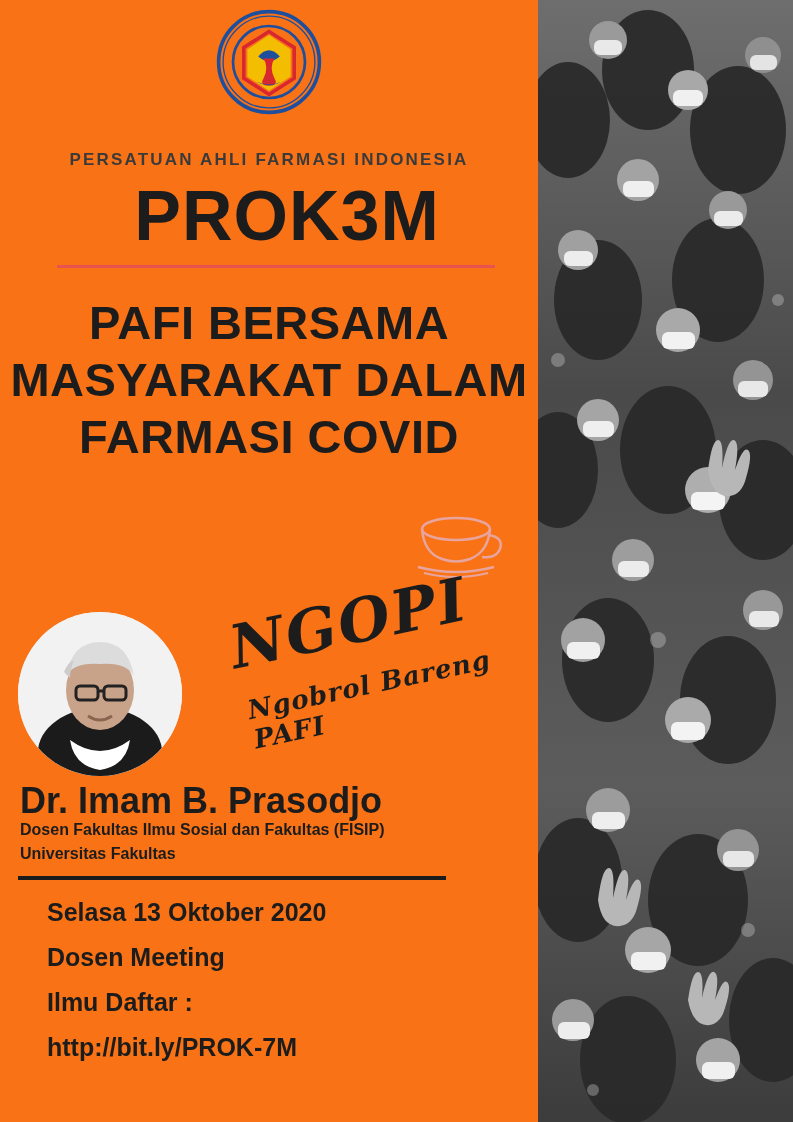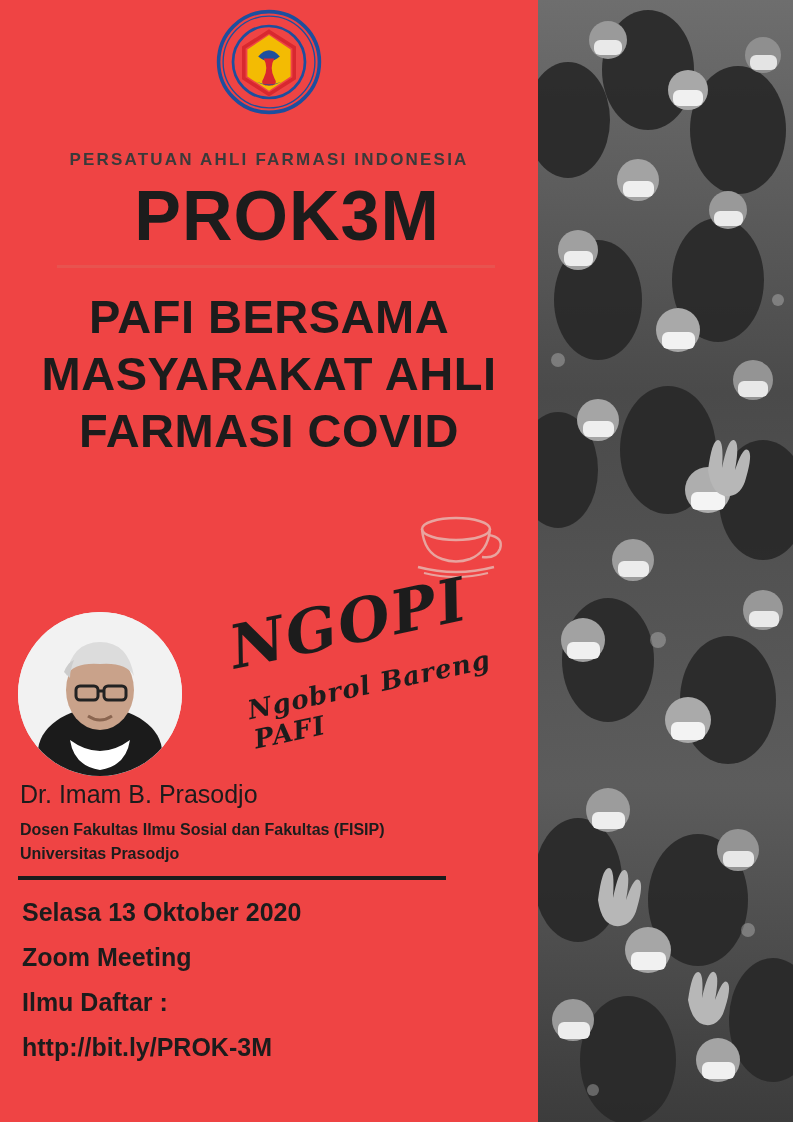--- a/index.html
+++ b/index.html
@@ -7,21 +7,21 @@
     padding: 0;
     background: #ffffff;
   }
   body {
     font-family: "Liberation Sans", sans-serif;
   }
   .poster {
     position: relative;
     width: 793px;
     height: 1122px;
-    background: #ef4444;
+    background: #f97316;
     overflow: hidden;
   }
 
   
   .photo-col {
     position: absolute;
     top: 0;
     right: 0;
     width: 255px;
     height: 1122px;
@@ -89,21 +89,21 @@
     top: 265px;
     left: 57px;
     width: 438px;
     height: 3px;
     background: #e8534f;
   }
 
   
   .subtitle {
     position: absolute;
-    top: 288px;
+    top: 294px;
     left: 0;
     width: 538px;
     text-align: center;
     font-size: 47px;
     line-height: 57px;
     font-weight: 700;
     letter-spacing: 0.5px;
     color: #1c1c1c;
   }
 
@@ -152,22 +152,22 @@
     border-radius: 50%;
     overflow: hidden;
     background: #efefef;
   }
 
   
   .speaker-name {
     position: absolute;
     top: 780px;
     left: 20px;
-    font-size: 25px;
-    font-weight: 400;
+    font-size: 36px;
+    font-weight: 700;
     color: #1c1c1c;
   }
   .speaker-role {
     position: absolute;
     top: 818px;
     left: 20px;
     font-size: 16px;
     font-weight: 700;
     line-height: 24px;
     color: #1c1c1c;
@@ -187,21 +187,21 @@
   .details {
     position: absolute;
     top: 890px;
     left: 22px;
     width: 480px;
     font-size: 25px;
     line-height: 45px;
     font-weight: 700;
     color: #1c1c1c;
   }
-  .details div { white-space: nowrap; }
+  .details div { white-space: nowrap; margin-left: 25px; }
 </style>
 </head>
 <body>
 
 <div class="poster">
 
   <div class="content">
 
     <div class="logo-wrap">
       <svg class="logo" viewBox="0 0 120 120">
@@ -217,21 +217,21 @@
     </div>
 
     <div class="org-name">PERSATUAN AHLI FARMASI INDONESIA</div>
 
     <div class="title-main">PROK3M</div>
 
     <div class="rule"></div>
 
     <div class="subtitle">
       <div>PAFI BERSAMA</div>
-      <div>MASYARAKAT AHLI</div>
+      <div>MASYARAKAT DALAM</div>
       <div>FARMASI COVID</div>
     </div>
 
     <svg class="cup" viewBox="0 0 110 80">
       <ellipse cx="56" cy="24" rx="34" ry="11" fill="none" stroke="#e8a49f" stroke-width="2.5"></ellipse>
       <path d="M22 24 q2 24 20 30 q14 5 28 0 q18 -7 20 -30" fill="none" stroke="#e8a49f" stroke-width="2.5"></path>
       <path d="M88 30 q16 2 12 14 q-4 10 -18 8" fill="none" stroke="#e8a49f" stroke-width="2.5"></path>
       <path d="M18 62 q38 10 76 0" fill="none" stroke="#e8a49f" stroke-width="2.5"></path>
       <path d="M24 68 q32 8 64 0" fill="none" stroke="#e8a49f" stroke-width="2"></path>
     </svg>
@@ -250,30 +250,30 @@
         <rect x="58" y="74" width="22" height="14" rx="4" fill="none" stroke="#222" stroke-width="3"></rect>
         <rect x="86" y="74" width="22" height="14" rx="4" fill="none" stroke="#222" stroke-width="3"></rect>
         <line x1="80" y1="79" x2="86" y2="79" stroke="#222" stroke-width="3"></line>
         <path d="M70 104 q12 8 24 0" fill="none" stroke="#8a6550" stroke-width="3"></path>
       </svg>
     </div>
 
     <div class="speaker-name">Dr. Imam B. Prasodjo</div>
     <div class="speaker-role">
       <div>Dosen Fakultas Ilmu Sosial dan Fakultas (FISIP)</div>
-      <div>Universitas Prasodjo</div>
+      <div>Universitas Fakultas</div>
     </div>
 
     <div class="rule2"></div>
 
     <div class="details">
       <div>Selasa 13 Oktober 2020</div>
-      <div>Zoom Meeting</div>
+      <div>Dosen Meeting</div>
       <div>Ilmu Daftar :</div>
-      <div>http://bit.ly/PROK-3M</div>
+      <div>http://bit.ly/PROK-7M</div>
     </div>
   </div>
 
   <div class="photo-col">
     <svg class="crowd" viewBox="0 0 255 1122" preserveAspectRatio="xMidYMid slice">
       <defs>
         <linearGradient id="bg" x1="0" y1="0" x2="0" y2="1">
           <stop offset="0%" stop-color="#6e6e6e"></stop>
           <stop offset="35%" stop-color="#4a4a4a"></stop>
           <stop offset="70%" stop-color="#5c5c5c"></stop>

